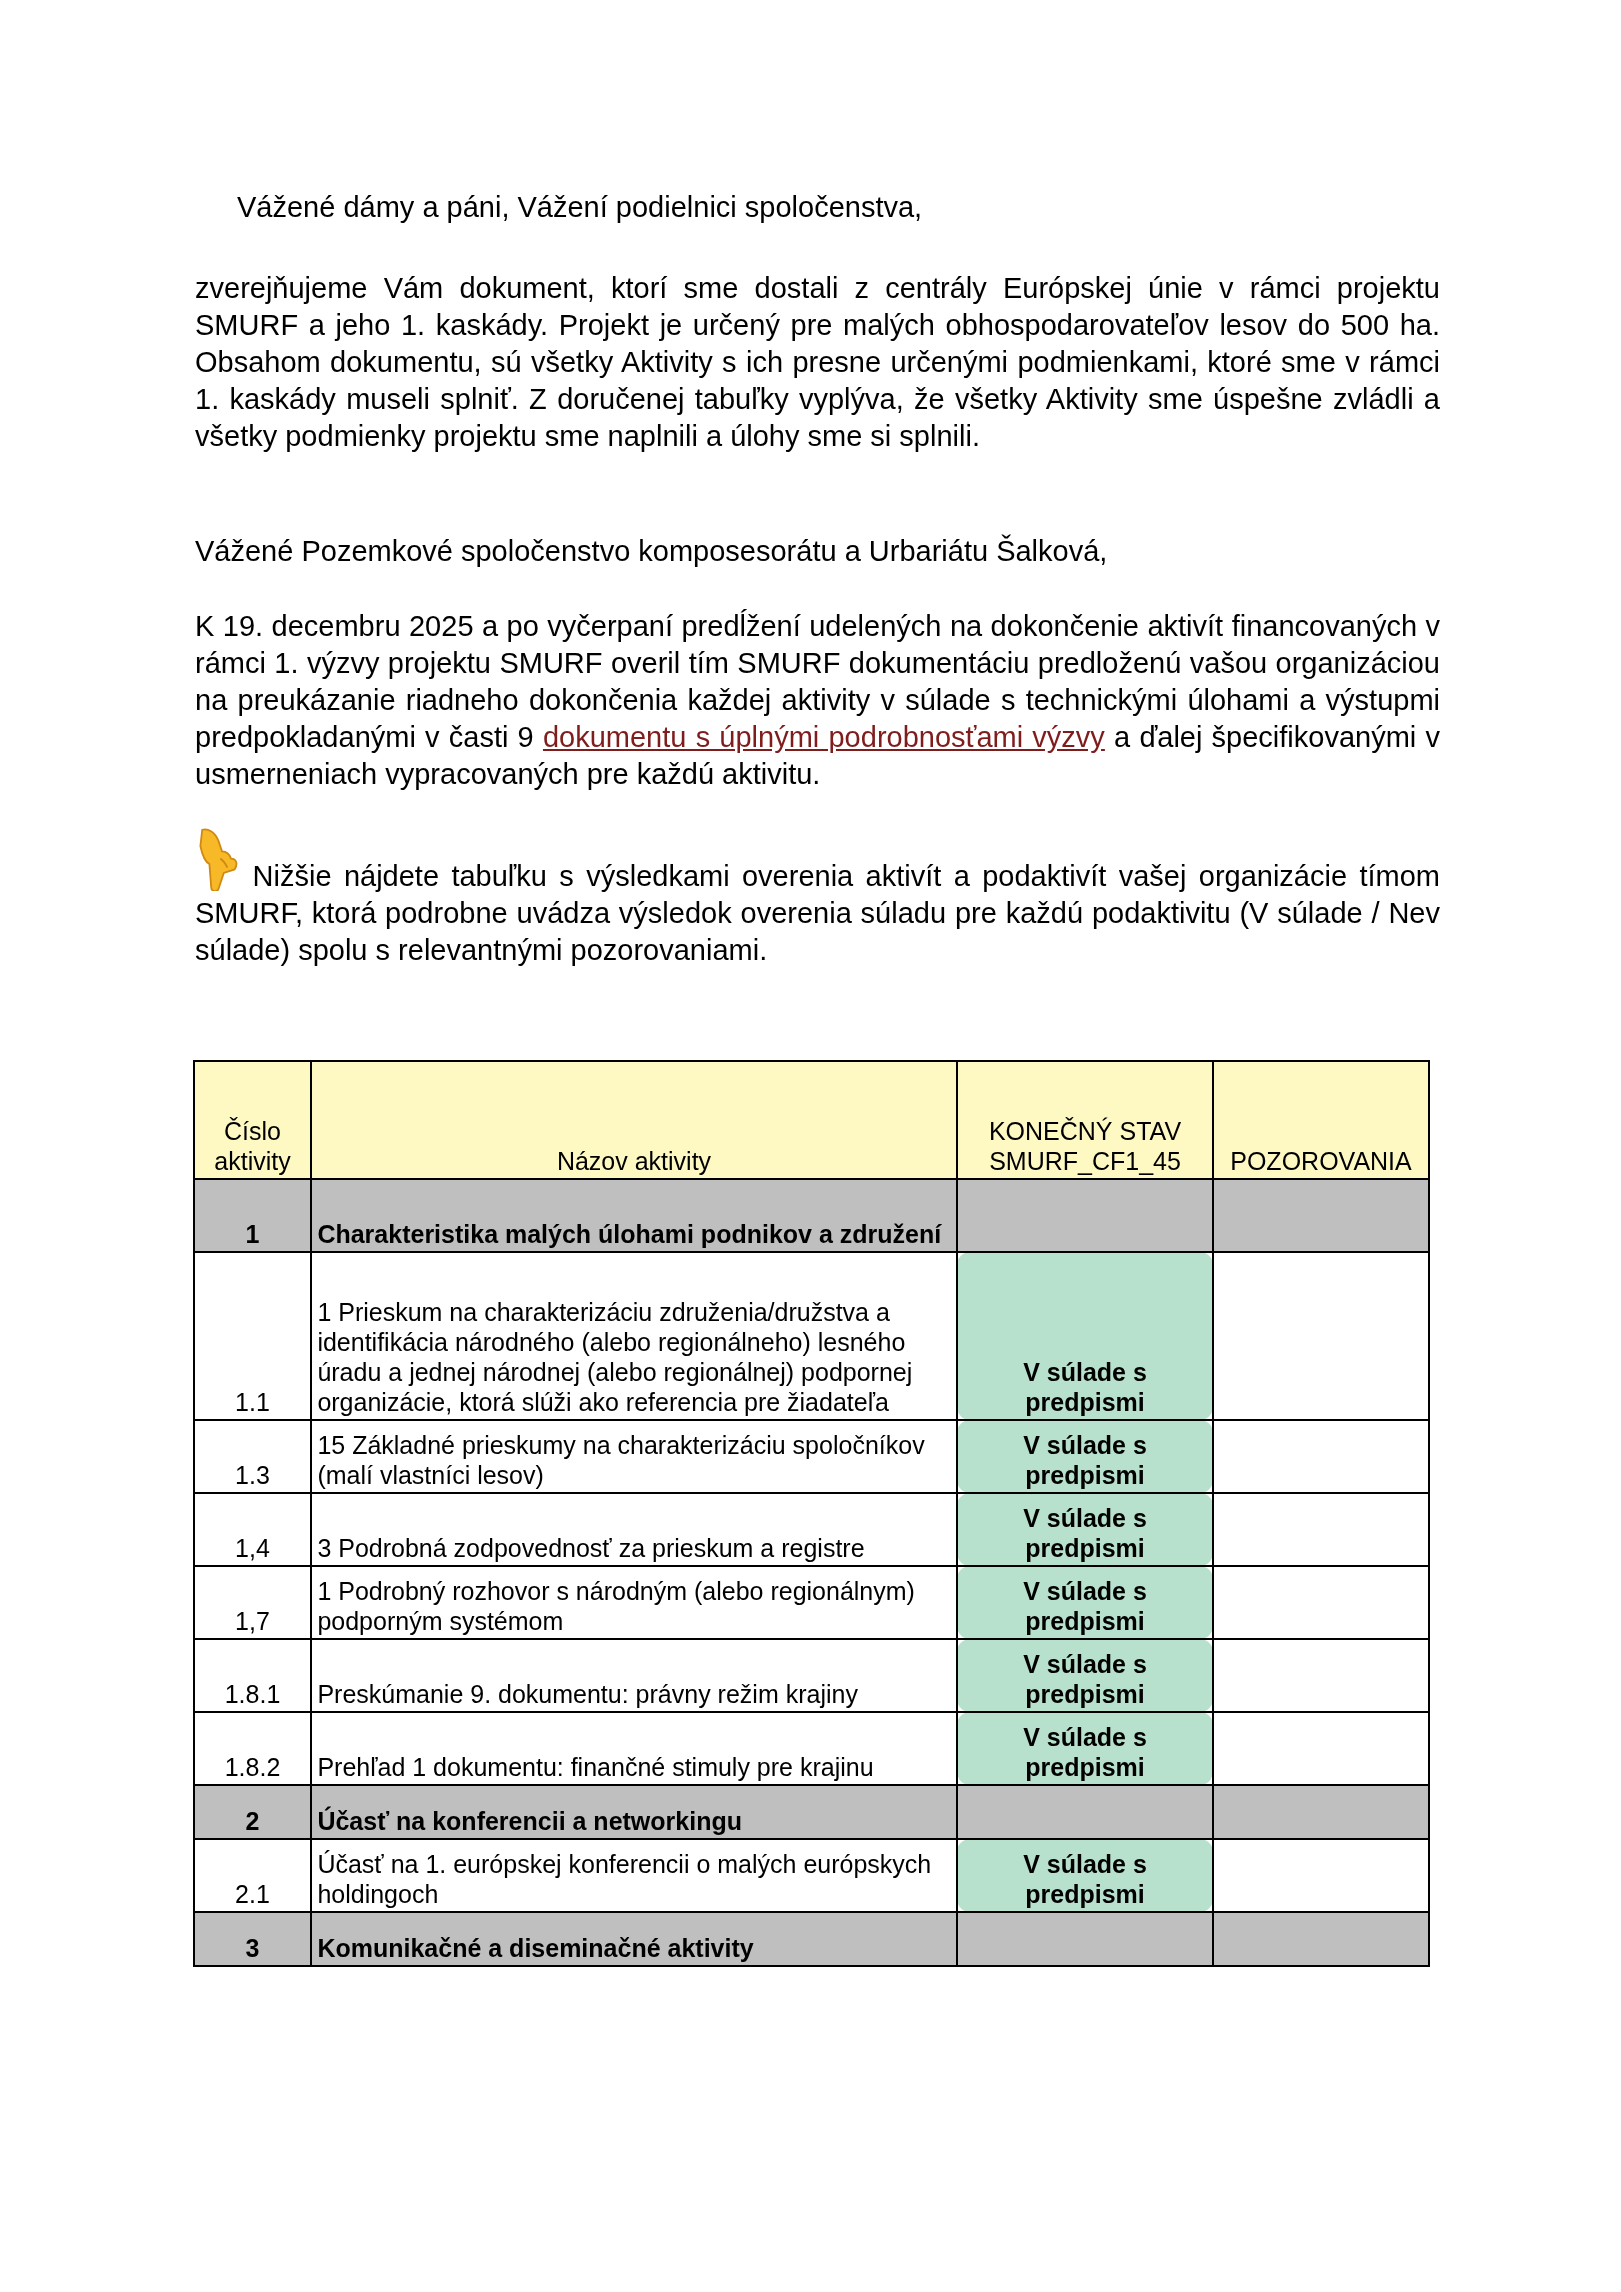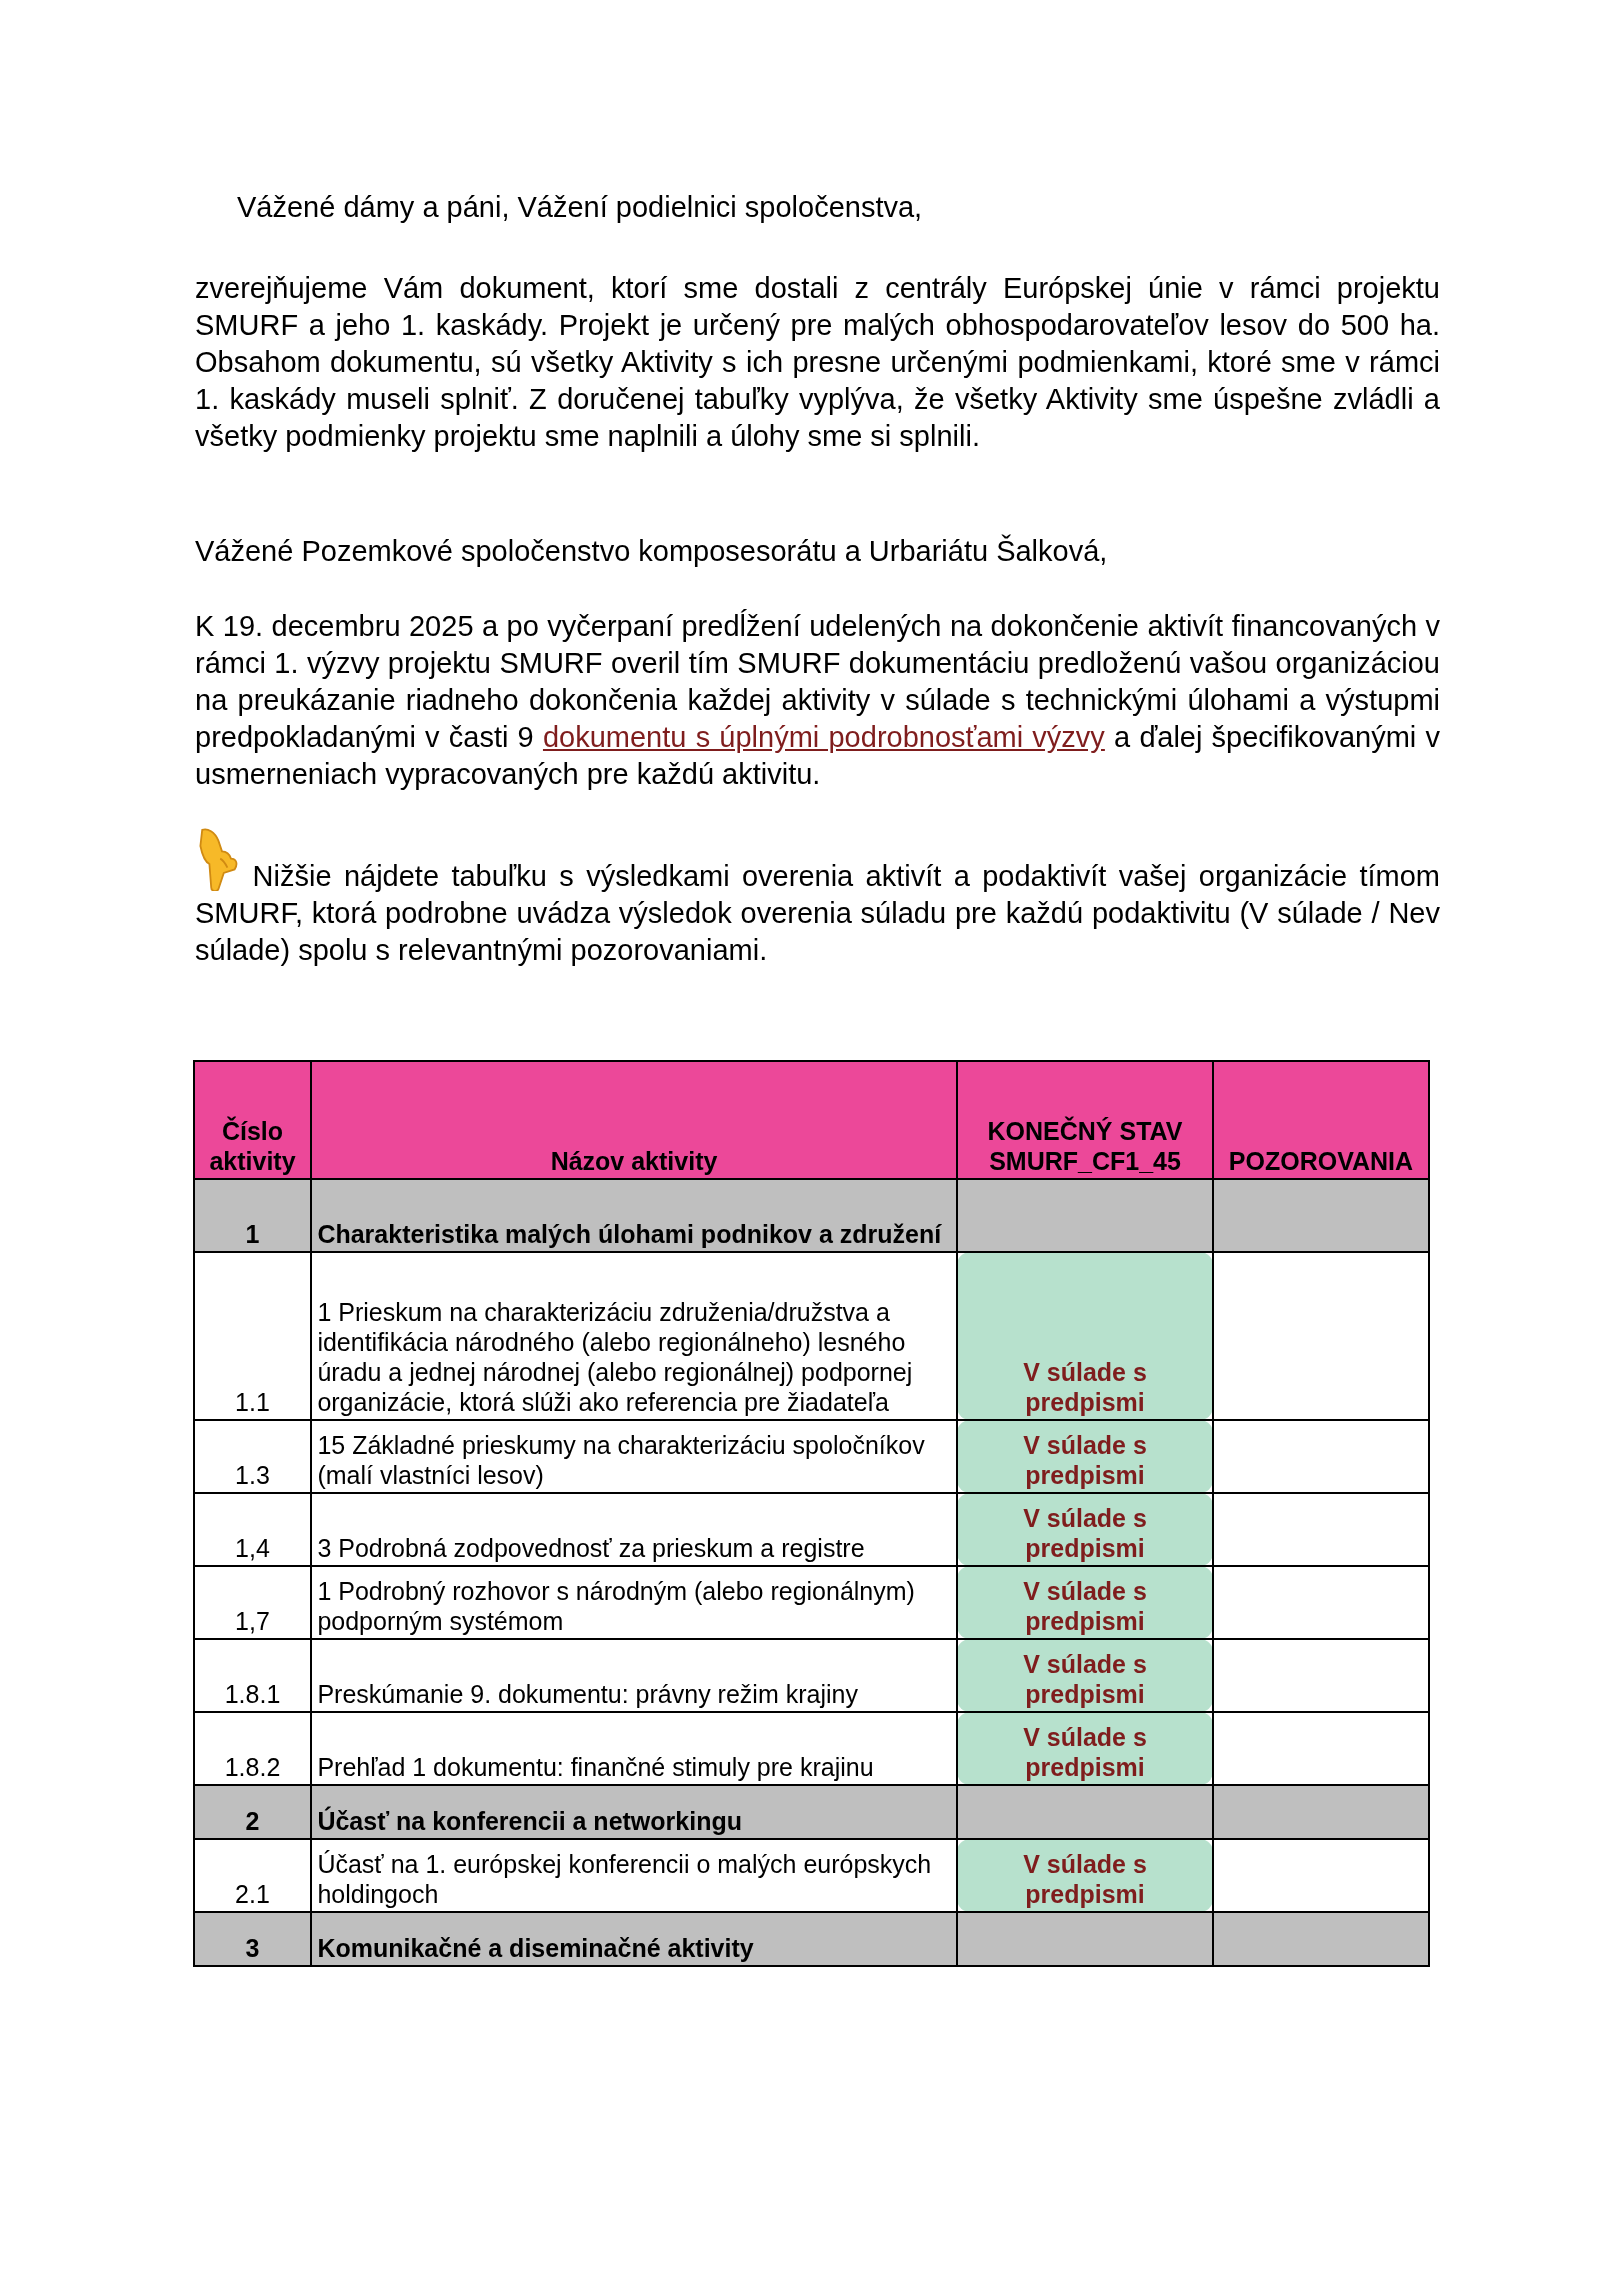--- a/index.html
+++ b/index.html
@@ -12,27 +12,27 @@
   .p3 { position: absolute; top: 533px; }
   .p4 { position: absolute; top: 608px; }
   .p5 { position: absolute; top: 828px; }
   a.link { color: #7f1d1d; text-decoration: underline; }
   .hand { display: inline-block; width: 54px; height: 63px; vertical-align: -5.4px; position: relative; margin-right: 3.6px; }
   table.t { position: absolute; left: 193px; top: 1060px; width: 1235px;
             border-collapse: collapse; table-layout: fixed;
             font-family: "Liberation Sans", sans-serif; font-size: 25px; line-height: 30px; }
   table.t td, table.t th { border: 2.7px solid #000; padding: 1.8px 5.4px; vertical-align: bottom; }
   col.c1 { width: 117px; } col.c2 { width: 646px; } col.c3 { width: 256px; } col.c4 { width: 216px; }
-  th { background: #ec4899; font-weight: bold; text-align: center; }
+  th { background: #fef9c3; font-weight: normal; text-align: center; }
   th.name { text-align: center; }
   tr.hdr { height: 118px; }
   tr.sec td { background: #bfbfbf; font-weight: bold; }
   tr.sub td { background: #ffffff; border-radius: 13px; }
   td.num { text-align: center; }
-  td.status { background: #b7e1cd !important; text-align: center; font-weight: bold; color: #7f1d1d; }
+  td.status { background: #b7e1cd !important; text-align: center; font-weight: bold; color: #000000; }
   td.name { text-align: left; }
 </style>
 </head>
 <body>
 
 <div class="page">
   <p class="p p1">Vážené dámy a páni, Vážení podielnici spoločenstva,</p>
   <p class="p p2">zverejňujeme Vám dokument, ktorí sme dostali z centrály Európskej únie v rámci projektu SMURF a jeho 1. kaskády. Projekt je určený pre malých obhospodarovateľov lesov do 500 ha. Obsahom dokumentu, sú všetky Aktivity s ich presne určenými podmienkami, ktoré sme v rámci 1. kaskády museli splniť. Z doručenej tabuľky vyplýva, že všetky Aktivity sme úspešne zvládli a všetky podmienky projektu sme naplnili a úlohy sme si splnili.</p>
   <p class="p p3">Vážené Pozemkové spoločenstvo komposesorátu a Urbariátu Šalková,</p>
   <p class="p p4"><span>K 19. decembru 2025 a po vyčerpaní predĺžení udelených na dokončenie aktivít financovaných v rámci 1. výzvy projektu SMURF overil tím SMURF dokumentáciu predloženú vašou organizáciou na preukázanie riadneho dokončenia každej aktivity v súlade s technickými úlohami a výstupmi predpokladanými v časti 9 </span><a class="link" href="#">dokumentu s úplnými podrobnosťami výzvy</a><span> a ďalej špecifikovanými v usmerneniach vypracovaných pre každú aktivitu.</span></p>

